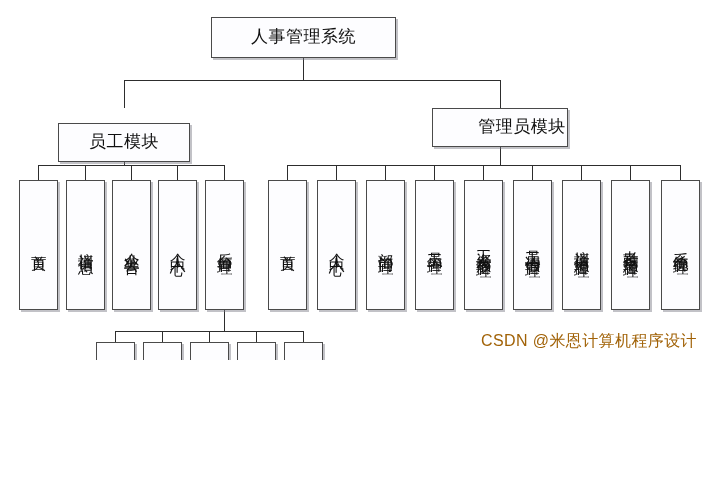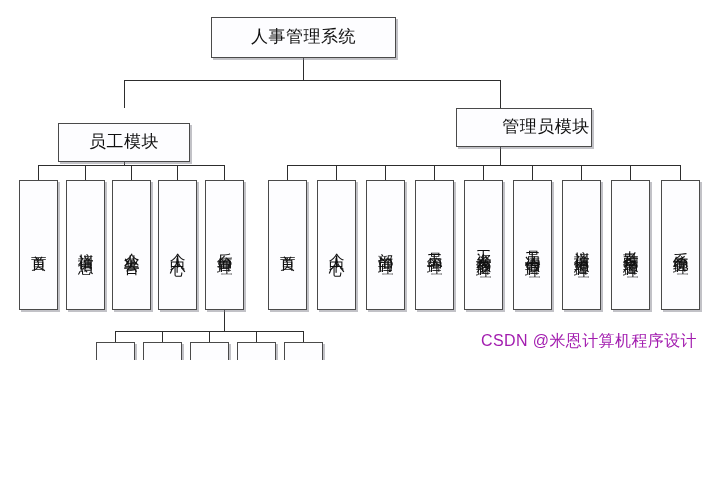--- a/index.html
+++ b/index.html
@@ -60,21 +60,21 @@
   .line.h { height: 1px; }
   .line.v { width: 1px; }
 
   
   #watermark {
     position: absolute;
     right: 10px;
     bottom: 8px;
     font-family: "Liberation Sans", "DejaVu Sans", sans-serif;
     font-size: 16px;
-    color: #a21caf;
+    color: #a16207;
     letter-spacing: 0.4px;
     user-select: none;
     white-space: nowrap;
   }
 </style>
 </head>
 <body>
 
 <div id="canvas">
 
@@ -99,21 +99,21 @@
   <div class="line h" style="left:115px; top:331px; width:188px;"></div>
 
   <div class="node horiz shadow" style="left:211px; top:17px; width:185px; height:41px;">
     <span class="node-label">人事管理系统</span>
   </div>
 
   <div class="node horiz shadow" style="left:58px; top:123px; width:132px; height:39px;">
     <span class="node-label">员工模块</span>
   </div>
 
-  <div class="node horiz shadow" style="left:456px; top:108px; width:136px; height:39px;padding-left:44px;">
+  <div class="node horiz shadow" style="left:432px; top:108px; width:136px; height:39px;padding-left:44px;">
     <span class="node-label">管理员模块</span>
   </div>
 
   <div class="line v" style="left:38px; top:165px; height:15px;"></div>
   <div class="node vert shadow" style="left:19px; top:180px; width:39px; height:130px;">
     <span class="node-label">首页</span>
   </div>
 
   <div class="line v" style="left:85px; top:165px; height:15px;"></div>
   <div class="node vert shadow" style="left:66px; top:180px; width:39px; height:130px;">

